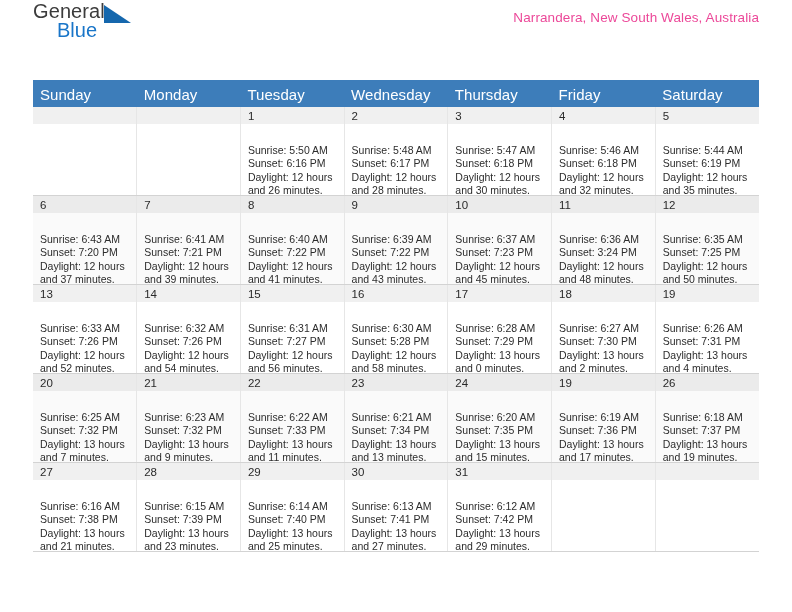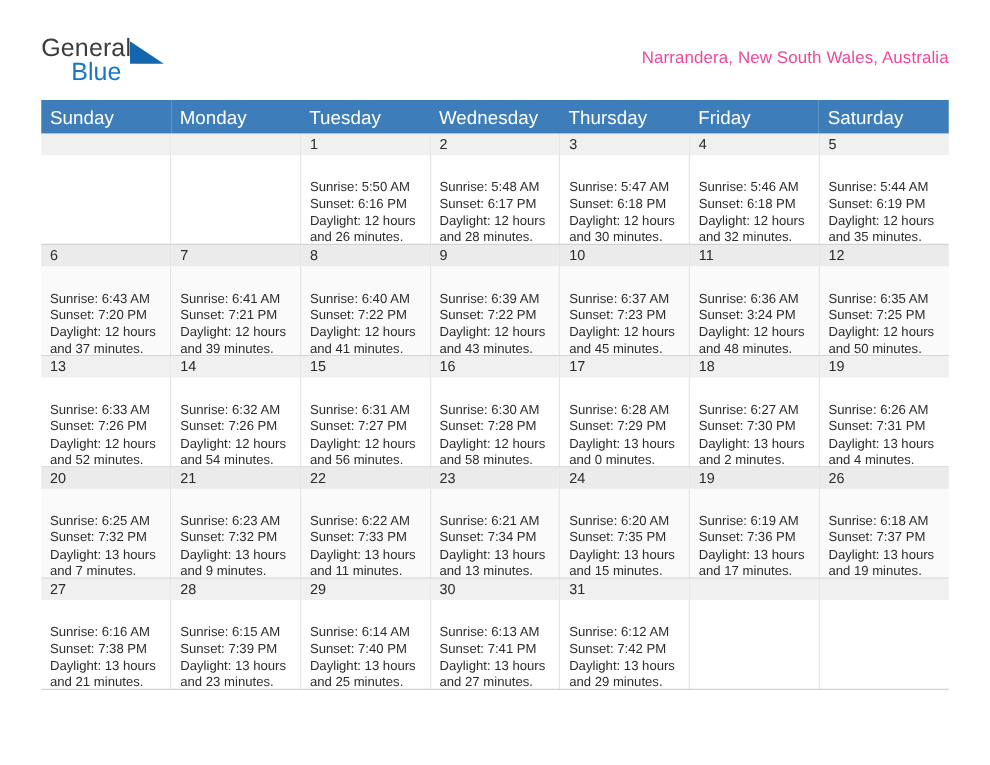--- a/index.html
+++ b/index.html
@@ -20,21 +20,20 @@
     height: 612px;
     box-sizing: border-box;
     padding: 0 33px;
   }
 
   
   .masthead {
     display: flex;
     align-items: flex-start;
     justify-content: space-between;
-    padding-top: 28px;
     height: 70px;
     box-sizing: border-box;
   }
   .logo {
     position: relative;
     width: 110px;
     height: 46px;
     flex: 0 0 auto;
   }
   .logo-general {
@@ -345,21 +344,21 @@
                 <div>Daylight: 12 hours</div>
                 <div>and 56 minutes.</div>
               </div>
             </div>
           </td>
           <td>
             <div class="cell">
               <div class="daynum-band">16</div>
               <div class="cell-lines">
                 <div>Sunrise: 6:30 AM</div>
-                <div>Sunset: 7:28 PM</div>
+                <div>Sunset: 5:28 PM</div>
                 <div>Daylight: 12 hours</div>
                 <div>and 58 minutes.</div>
               </div>
             </div>
           </td>
           <td>
             <div class="cell">
               <div class="daynum-band">17</div>
               <div class="cell-lines">
                 <div>Sunrise: 6:28 AM</div>

